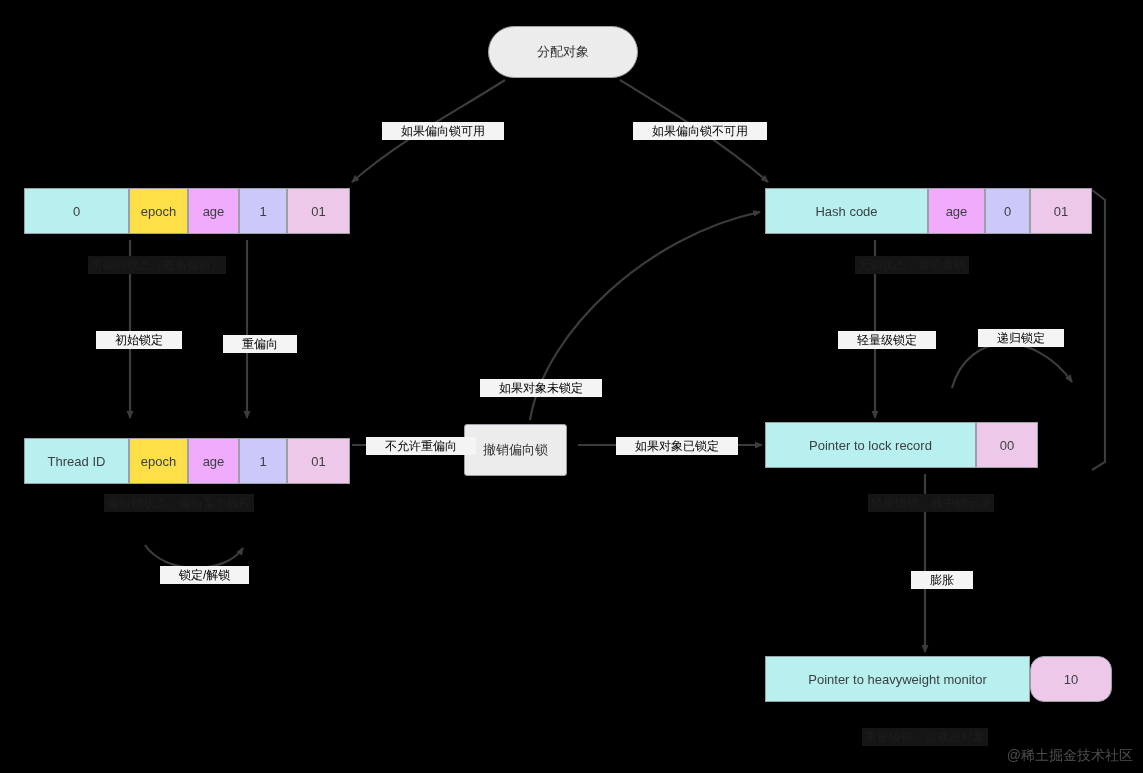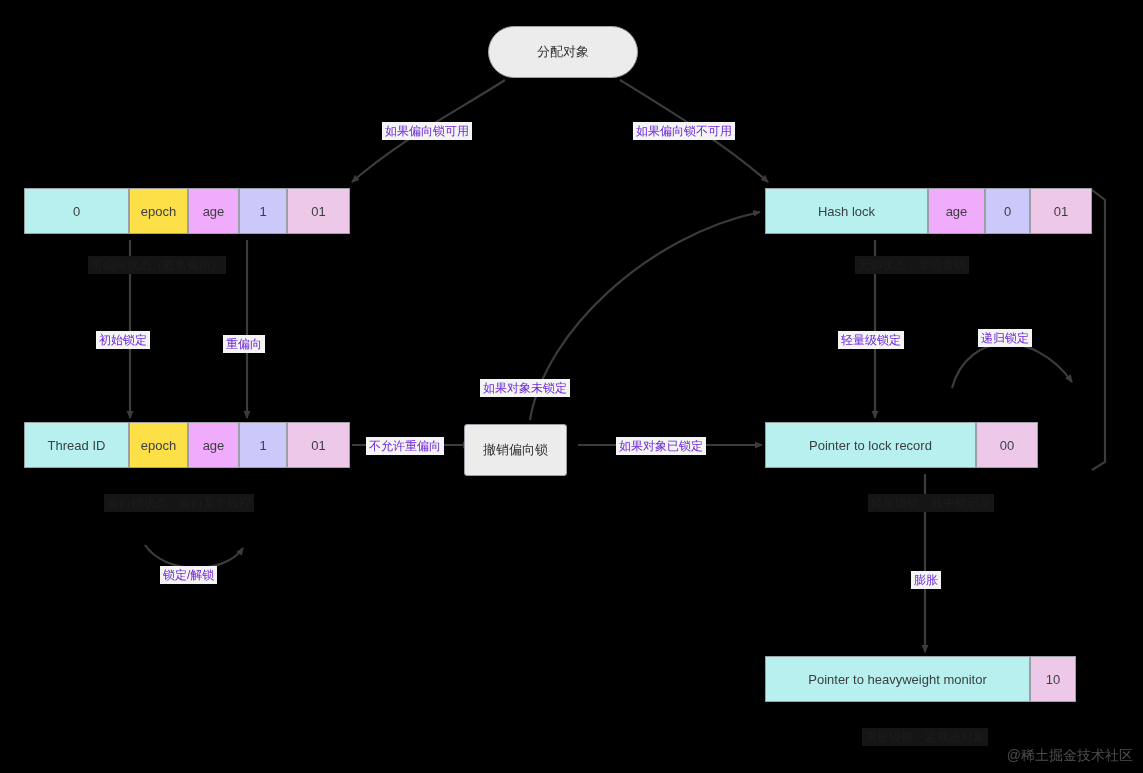--- a/index.html
+++ b/index.html
@@ -28,22 +28,22 @@
     font-size:13px;color:#3c4043;height:46px;
   }
   .c-cyan{background:#b7f0ee;}
   .c-green{background:#fde047;}
   .c-blue{background:#f0abfc;}
   .c-purple{background:#cdc8fa;}
   .c-pink{background:#eec8e8;}
 
   
   .elabel{
-    position:absolute;background:#f4f4f4;color:#6d28d9;
-    font-size:12px;line-height:16px;padding:1px 3px;white-space:nowrap;
+    position:absolute;background:#f4f4f4;color:#000000;
+    font-size:12px;line-height:16px;padding:1px 19px;white-space:nowrap;
     box-sizing:border-box;
   }
   
   .dlabel{
     position:absolute;color:#1e1e1e;background:#151515;
     font-size:12px;line-height:16px;padding:1px 3px;white-space:nowrap;
   }
 
   .watermark{
     position:absolute;right:10px;bottom:8px;
@@ -94,43 +94,43 @@
   </div>
 
   <div class="mw" style="left:24px;top:188px;">
     <div class="cell c-cyan" style="width:105px;">0</div>
     <div class="cell c-green" style="width:59px;">epoch</div>
     <div class="cell c-blue" style="width:51px;">age</div>
     <div class="cell c-purple" style="width:48px;">1</div>
     <div class="cell c-pink" style="width:63px;">01</div>
   </div>
 
-  <div class="mw" style="left:24px;top:422px;">
+  <div class="mw" style="left:24px;top:438px;">
     <div class="cell c-cyan" style="width:105px;">Thread ID</div>
     <div class="cell c-green" style="width:59px;">epoch</div>
     <div class="cell c-blue" style="width:51px;">age</div>
     <div class="cell c-purple" style="width:48px;">1</div>
     <div class="cell c-pink" style="width:63px;">01</div>
   </div>
 
   <div class="mw" style="left:765px;top:188px;">
-    <div class="cell c-cyan" style="width:163px;">Hash lock</div>
+    <div class="cell c-cyan" style="width:163px;">Hash code</div>
     <div class="cell c-blue" style="width:57px;">age</div>
     <div class="cell c-purple" style="width:45px;">0</div>
     <div class="cell c-pink" style="width:62px;">01</div>
   </div>
 
   <div class="mw" style="left:765px;top:422px;">
     <div class="cell c-cyan" style="width:211px;">Pointer to lock record</div>
     <div class="cell c-pink" style="width:62px;">00</div>
   </div>
 
   <div class="mw" style="left:765px;top:656px;">
     <div class="cell c-cyan" style="width:265px;">Pointer to heavyweight monitor</div>
-    <div class="cell c-pink" style="width:46px;">10</div>
+    <div class="cell c-pink" style="width:82px;border-radius:14px;">10</div>
   </div>
 
   <div class="rnode rect" style="left:464px;top:424px;width:103px;height:52px;">
     <span>撤销偏向锁</span>
   </div>
 
   <div class="elabel" style="left:382px;top:122px;">如果偏向锁可用</div>
 
   <div class="elabel" style="left:633px;top:122px;">如果偏向锁不可用</div>
 

